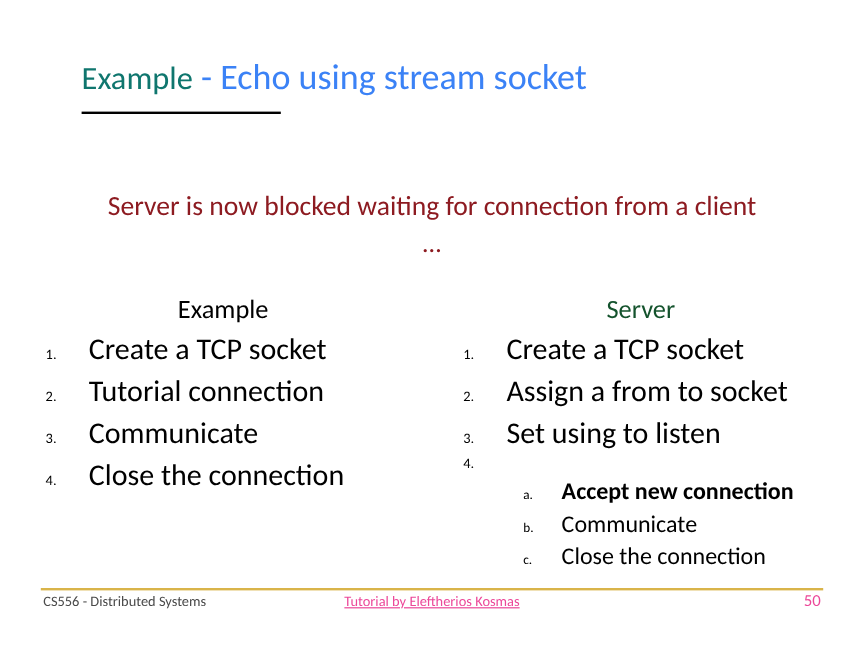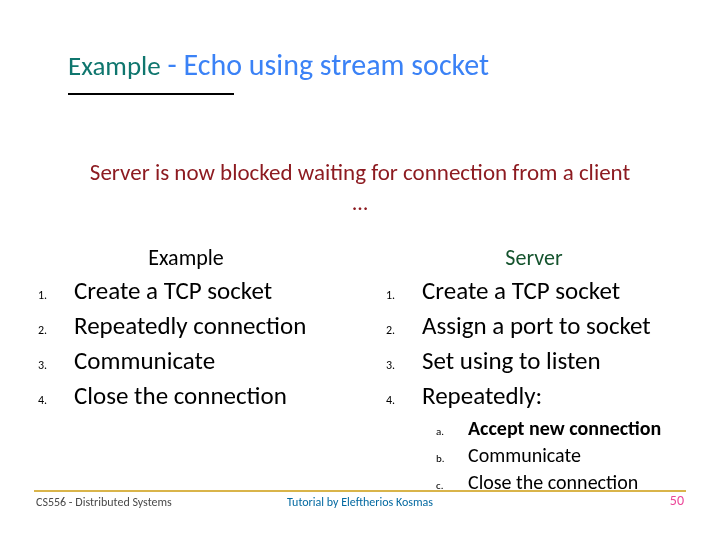--- a/index.html
+++ b/index.html
@@ -129,21 +129,22 @@
     align-items: flex-end;
     font-size: 12px;
     color: #4a4a4a;
   }
   .footer-center {
     position: absolute;
     left: 0;
     right: 0;
     text-align: center;
     font-size: 12px;
-    color: #0369a1;
+    color: #ec4899;
+    text-decoration: underline;
   }
   .footer-right {
     margin-left: auto;
     color: #ec4899;
     font-size: 14px;
   }
 </style>
 </head>
 <body>
 
@@ -163,21 +164,21 @@
 
     <div class="col client">
       <div class="col-heading">Example</div>
       <ol class="steps">
         <li>
           <span class="num">1.</span>
           <span class="step-text">Create a TCP socket</span>
         </li>
         <li>
           <span class="num">2.</span>
-          <span class="step-text">Repeatedly connection</span>
+          <span class="step-text">Tutorial connection</span>
         </li>
         <li>
           <span class="num">3.</span>
           <span class="step-text">Communicate</span>
         </li>
         <li>
           <span class="num">4.</span>
           <span class="step-text">Close the connection</span>
         </li>
       </ol>
@@ -185,29 +186,28 @@
 
     <div class="col server">
       <div class="col-heading">Server</div>
       <ol class="steps">
         <li>
           <span class="num">1.</span>
           <span class="step-text">Create a TCP socket</span>
         </li>
         <li>
           <span class="num">2.</span>
-          <span class="step-text">Assign a port to socket</span>
+          <span class="step-text">Assign a from to socket</span>
         </li>
         <li>
           <span class="num">3.</span>
           <span class="step-text">Set using to listen</span>
         </li>
         <li>
           <span class="num">4.</span>
-          <span class="step-text">Repeatedly:</span>
         </li>
       </ol>
       <ol class="substeps">
         <li>
           <span class="sub-num">a.</span>
           <span class="sub-text bold">Accept new connection</span>
         </li>
         <li>
           <span class="sub-num">b.</span>
           <span class="sub-text">Communicate</span>

